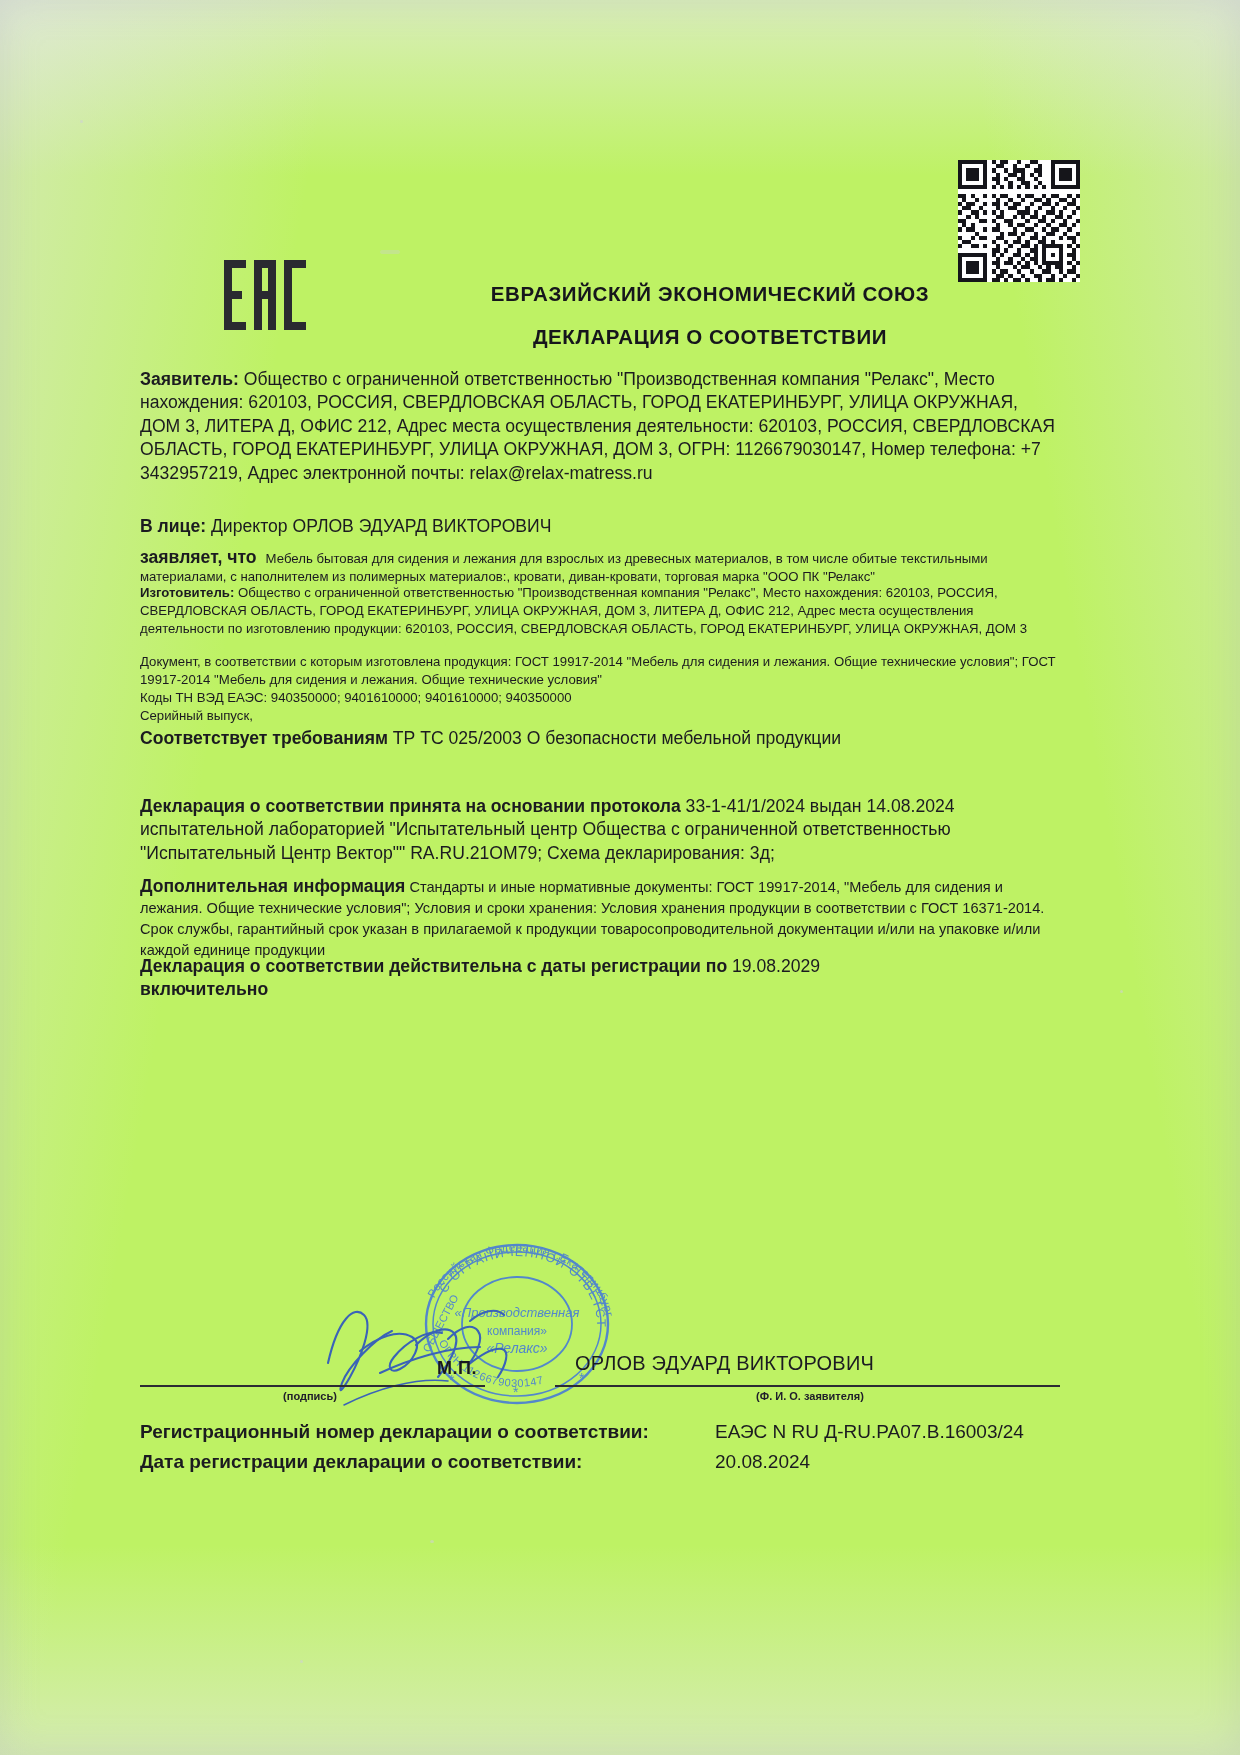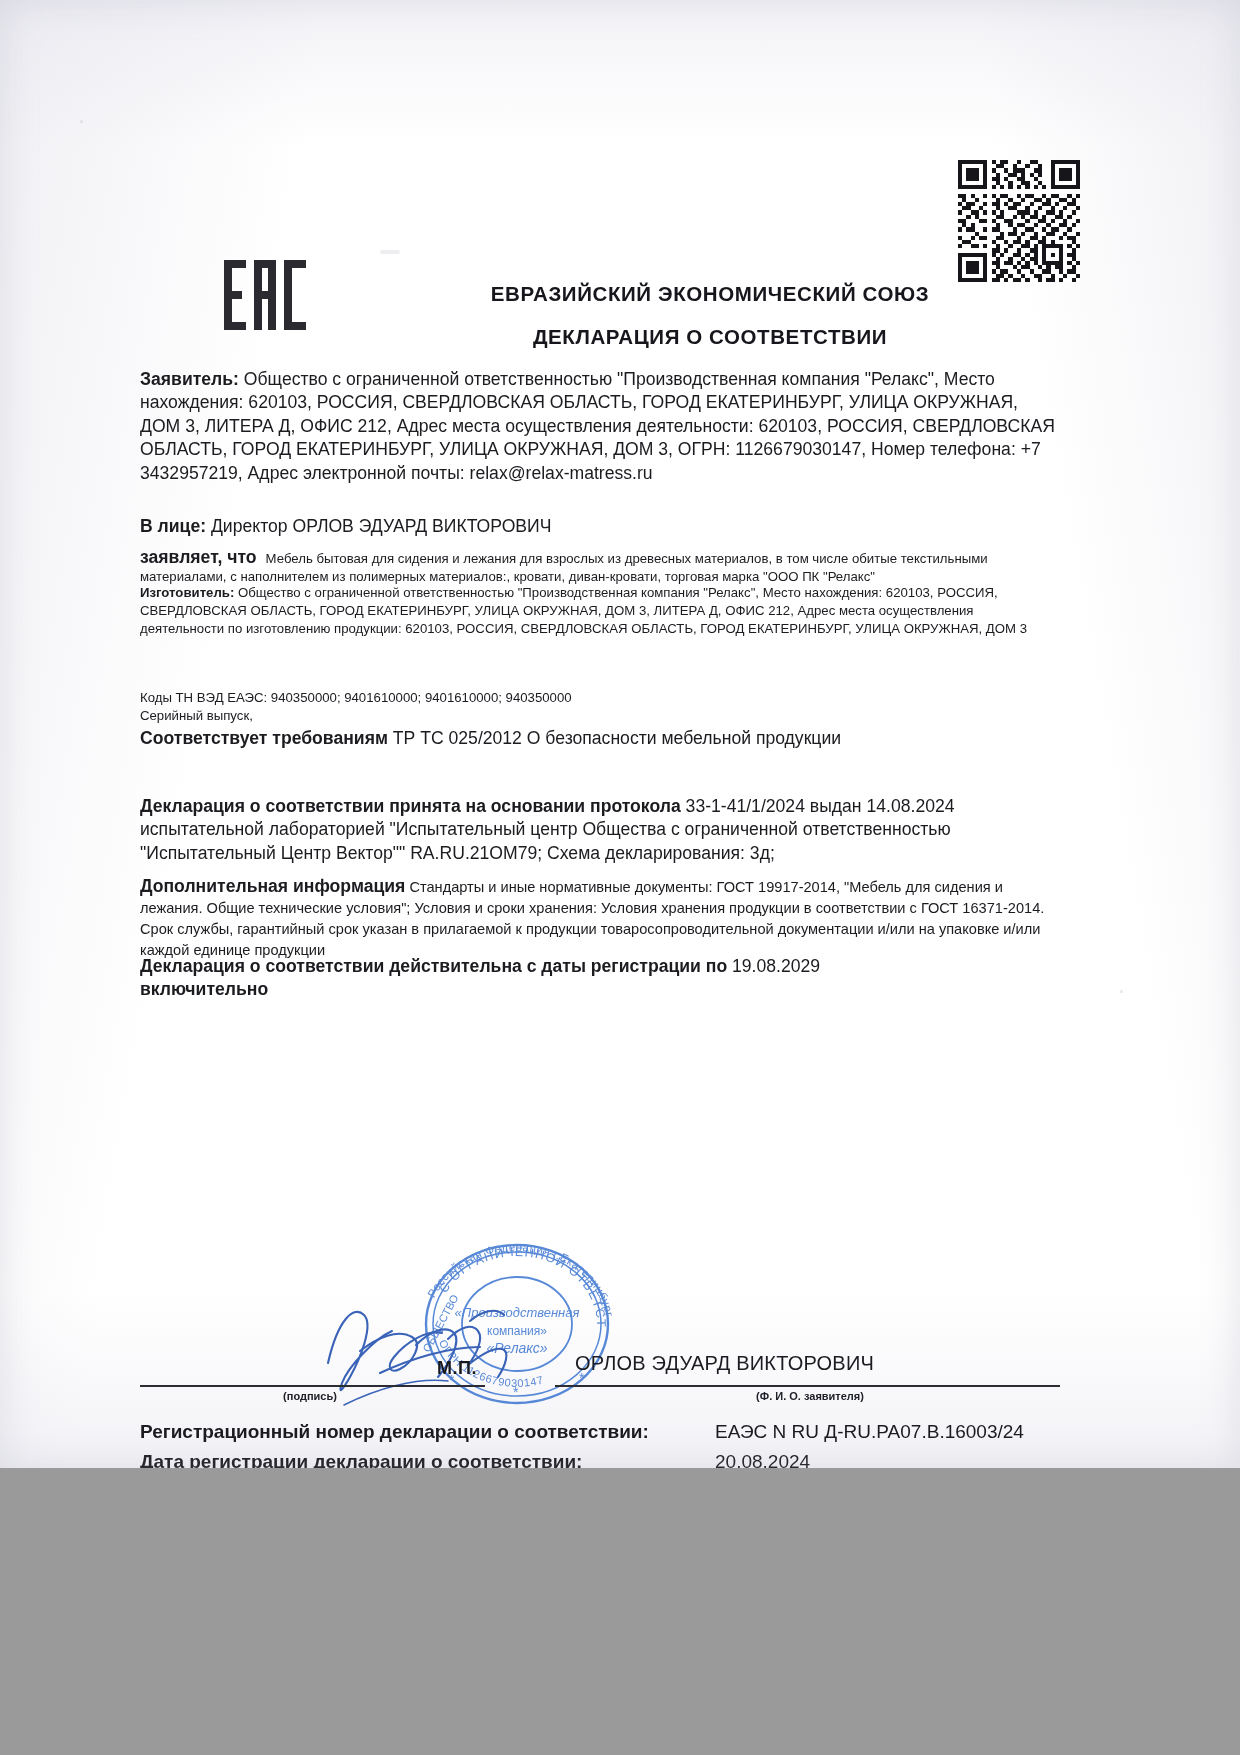--- a/index.html
+++ b/index.html
@@ -3,22 +3,22 @@
 <meta charset="utf-8">
 <style>
   html, body {
     margin: 0;
     padding: 0;
     background: #9a9a9a;
   }
   .page {
     position: relative;
     width: 1240px;
-    height: 1468px;
-    background: #ffffff;
+    height: 1755px;
+    background: #bef264;
     overflow: hidden;
     font-family: "Liberation Sans", sans-serif;
     color: #1b1b20;
     box-sizing: border-box;
   }
   
   .paper-tint {
     position: absolute;
     inset: 0;
     background:
@@ -461,27 +461,28 @@
   </div>
 
   <div class="block big b-person">
     <b>В лице:</b><span> Директор ОРЛОВ ЭДУАРД ВИКТОРОВИЧ</span>
   </div>
 
   <div class="block small b-maker">
     <b>Изготовитель:</b><span> Общество с ограниченной ответственностью "Производственная компания "Релакс", Место нахождения: 620103, РОССИЯ, СВЕРДЛОВСКАЯ ОБЛАСТЬ, ГОРОД ЕКАТЕРИНБУРГ, УЛИЦА ОКРУЖНАЯ, ДОМ 3, ЛИТЕРА Д, ОФИС 212, Адрес места осуществления деятельности по изготовлению продукции: 620103, РОССИЯ, СВЕРДЛОВСКАЯ ОБЛАСТЬ, ГОРОД ЕКАТЕРИНБУРГ, УЛИЦА ОКРУЖНАЯ, ДОМ 3</span>
   </div>
 
+  <div class="block small b-doc">Документ, в соответствии с которым изготовлена продукция: ГОСТ 19917-2014 "Мебель для сидения и лежания. Общие технические условия"; ГОСТ 19917-2014 "Мебель для сидения и лежания. Общие технические условия"</div>
 
   <div class="block small b-codes">Коды ТН ВЭД ЕАЭС: 940350000; 9401610000; 9401610000; 940350000</div>
 
   <div class="block small b-serial">Серийный выпуск,</div>
 
   <div class="block big b-conform">
-    <b>Соответствует требованиям</b><span>  ТР ТС 025/2012 О безопасности мебельной продукции</span>
+    <b>Соответствует требованиям</b><span>  ТР ТС 025/2003 О безопасности мебельной продукции</span>
   </div>
 
   <div class="block big b-protocol">
     <b>Декларация о соответствии принята на основании протокола</b><span> 33-1-41/1/2024 выдан 14.08.2024 испытательной лабораторией "Испытательный центр Общества с ограниченной ответственностью "Испытательный Центр Вектор"" RA.RU.21ОМ79; Схема декларирования: 3д;</span>
   </div>
 
   <div class="block b-addinfo">
     <b style="font-size:17.6px;">Дополнительная информация</b><span style="font-size:14.6px;line-height:21px;"> Стандарты и иные нормативные документы: ГОСТ 19917-2014, "Мебель для сидения и лежания. Общие технические условия"; Условия и сроки хранения: Условия хранения продукции в соответствии с ГОСТ 16371-2014. Срок службы, гарантийный срок указан в прилагаемой к продукции товаросопроводительной документации и/или на упаковке и/или каждой единице продукции</span>
   </div>
 

